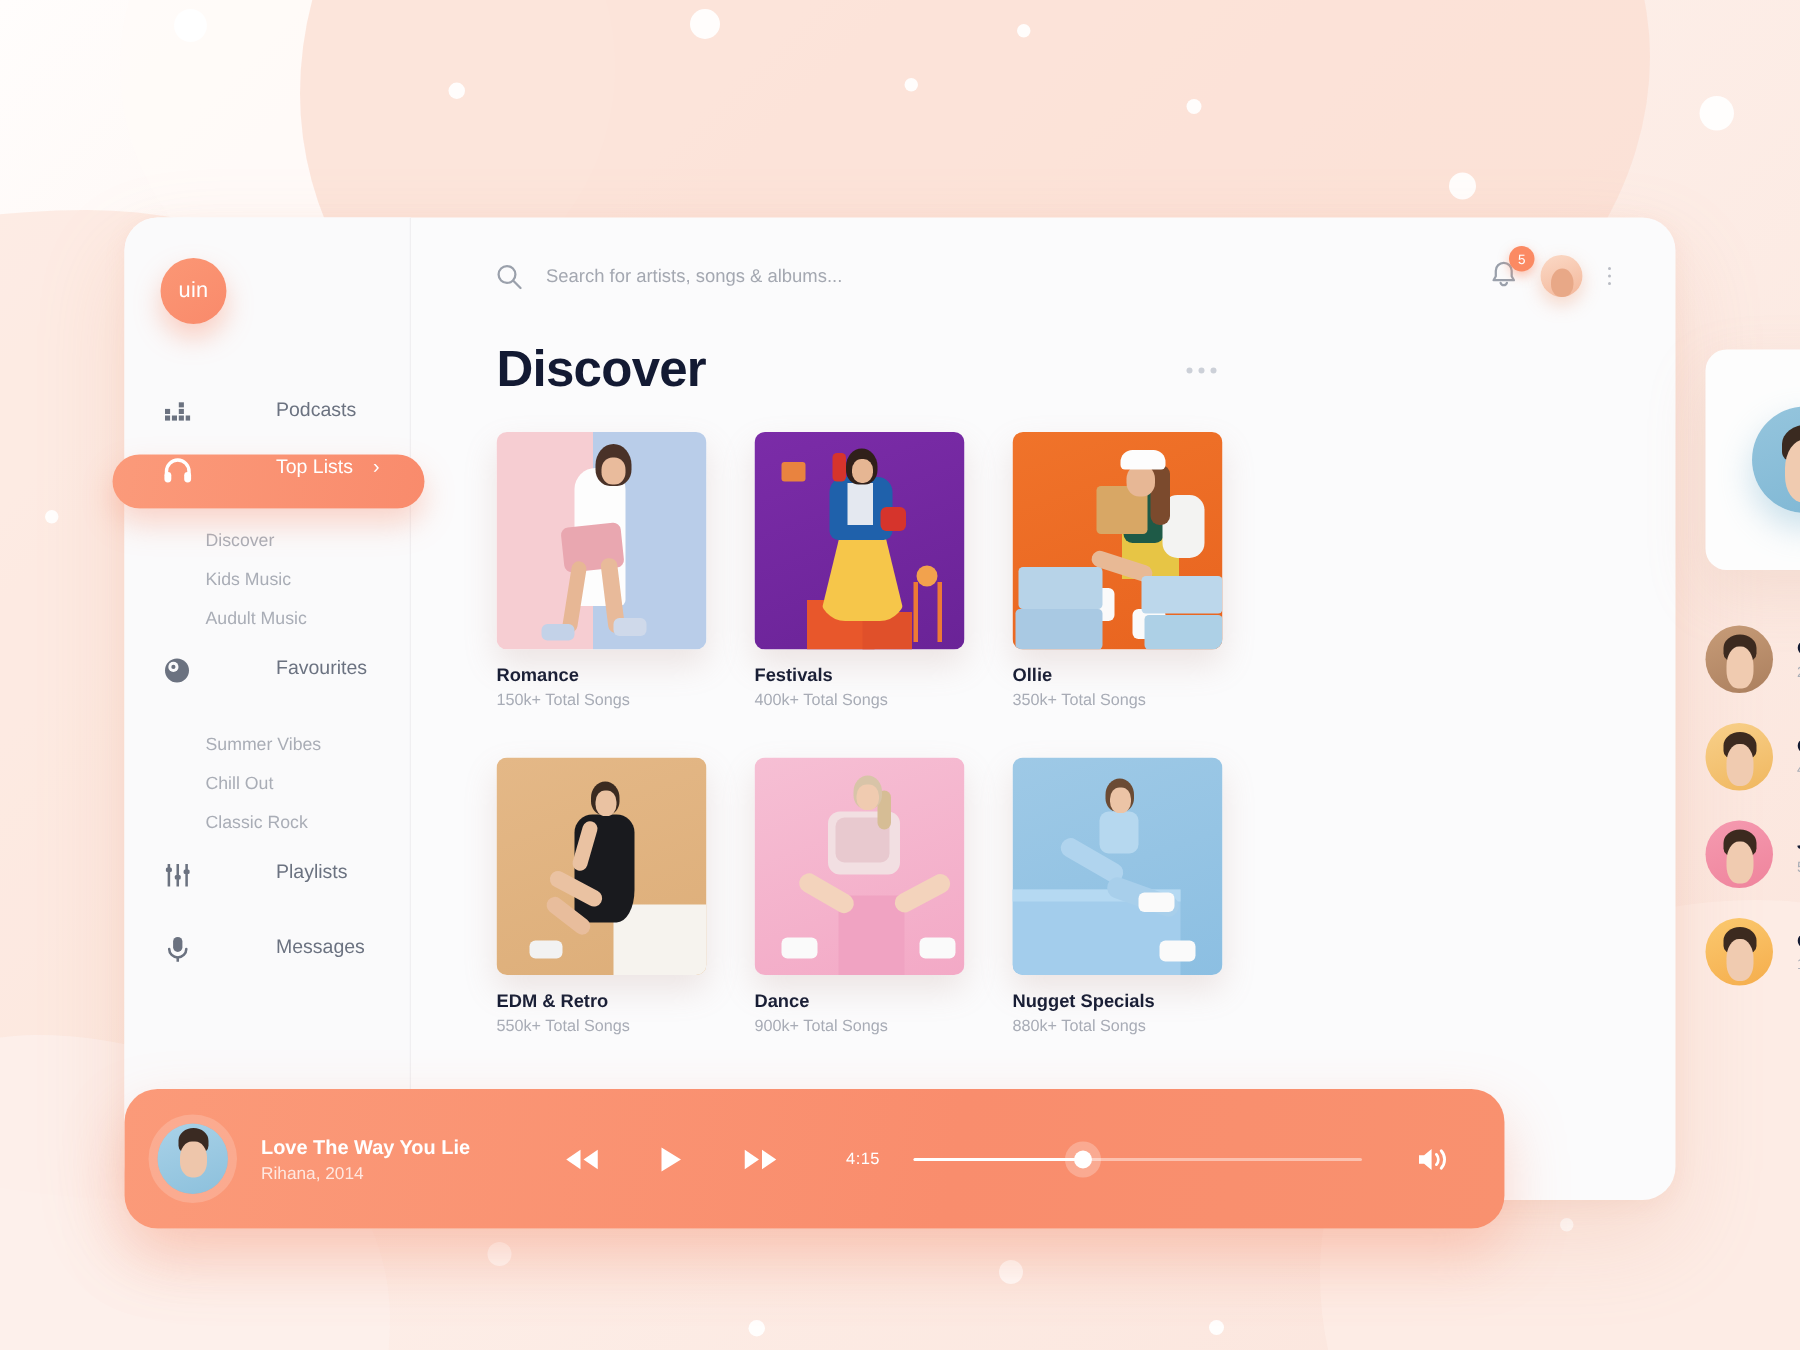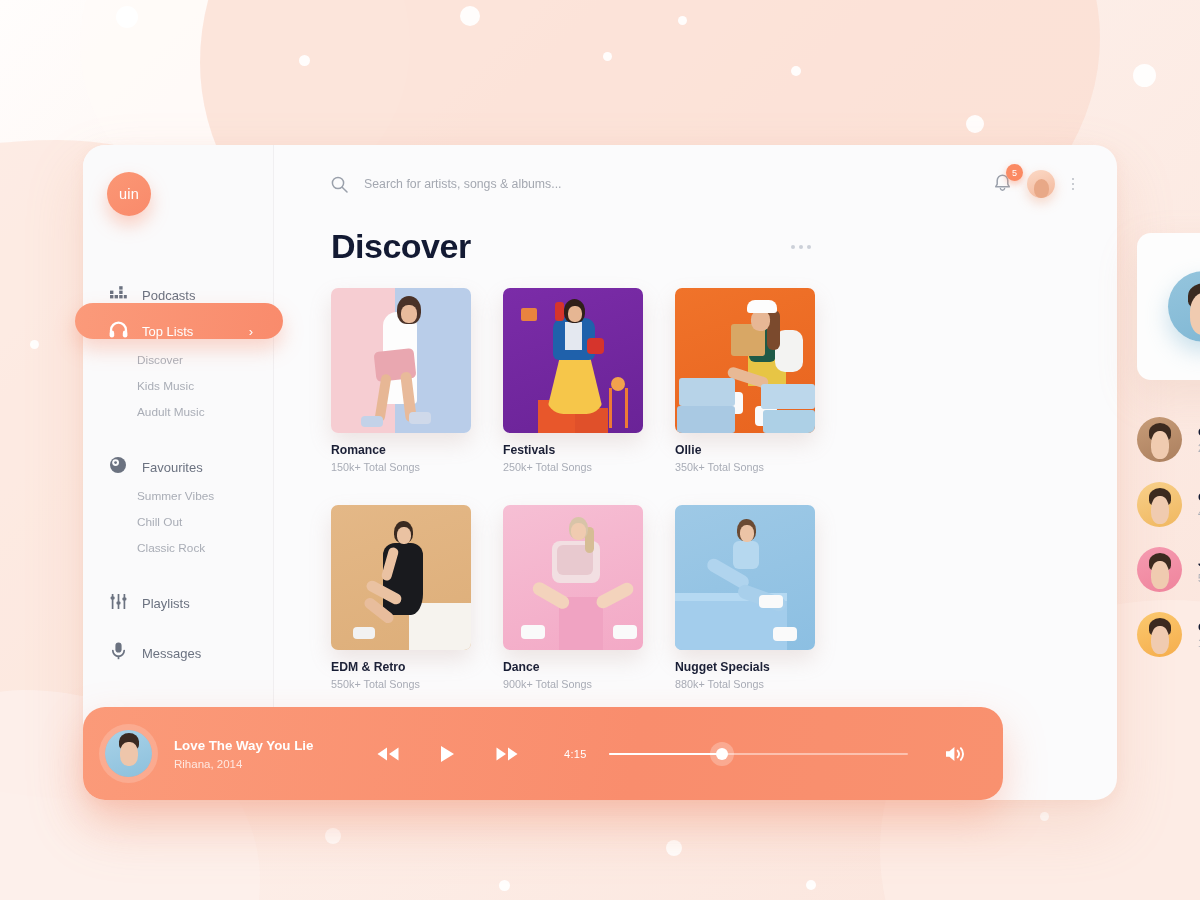--- a/index.html
+++ b/index.html
@@ -81,26 +81,27 @@
     color: #fff;
     font-size: 14.5px;
     display: flex; align-items: center; justify-content: center;
     box-shadow: 0 9px 18px rgba(250,140,108,.40);
     letter-spacing: .2px;
   }
   #nav { margin-top: 49px; }
 
   .nav-main {
     display: flex;
-    align-items: flex-end;
+    align-items: flex-start;
     height: 38px;
     padding-left: 25px;
     color: #6b7280;
     font-size: 13px;
     position: relative;
+    gap: 42px;
   }
   .nav-main .ico {
     width: 20px; height: 20px;
     margin-right: 14px;
     display: flex; align-items: center; justify-content: center;
     flex: 0 0 20px;
   }
   .nav-main.active {
     background: linear-gradient(100deg,#fb9a7a,#f98b6c);
     color: #fff;
@@ -326,21 +327,21 @@
   }
   .flw-av::before { content:''; position:absolute; left:12px; top:6px; width:22px; height:18px; background:#3c2a1f; border-radius:50% 50% 30% 30%; }
   .flw-av::after  { content:''; position:absolute; left:14px; top:14px; width:18px; height:28px; background:#f0cbb0; border-radius:46% 46% 42% 42%; }
   .flw-txt { margin-left: 16px; flex:1; }
   .flw-name { font-size: 11.8px; font-weight:bold; color:#141b33; }
   .flw-sub { font-size: 10px; color:#a9adb6; margin-top:4px; }
 
   
   #player {
     position: absolute;
-    left: 83px; top: 707px;
+    left: 83px; top: 726px;
     width: 920px; height: 93px;
     background: linear-gradient(100deg,#fb9a79,#f98d6d 60%, #f9916f);
     border-radius: 22px;
     box-shadow: 0 18px 40px rgba(249,140,108,.35);
     display: flex; align-items: center;
     padding: 0 36px 0 22px;
   }
   #track-art {
     width: 47px; height: 47px; border-radius: 50%;
     background: linear-gradient(160deg,#a9d2e8,#8cc0dc);
@@ -577,21 +578,21 @@
               <div class="fig top"></div>
             <div class="fig head"></div>
               <div class="fig face"></div>
               <div class="fig phone"></div>
             <div class="fig phone2"></div>
               <div class="fig lampleg"></div>
               <div class="fig lamp"></div>
           </div>
         </div>
         <div class="card-title">Festivals</div>
-        <div class="card-sub">250k+ Total Songs</div>
+        <div class="card-sub">400k+ Total Songs</div>
       </div>
 
       <div class="card">
         <div class="thumb t-party">
           <div class="art">
             <div class="fig skirt"></div>
               <div class="fig torso"></div>
               <div class="fig sack"></div>
             <div class="fig bag"></div>
               <div class="fig hair"></div>

